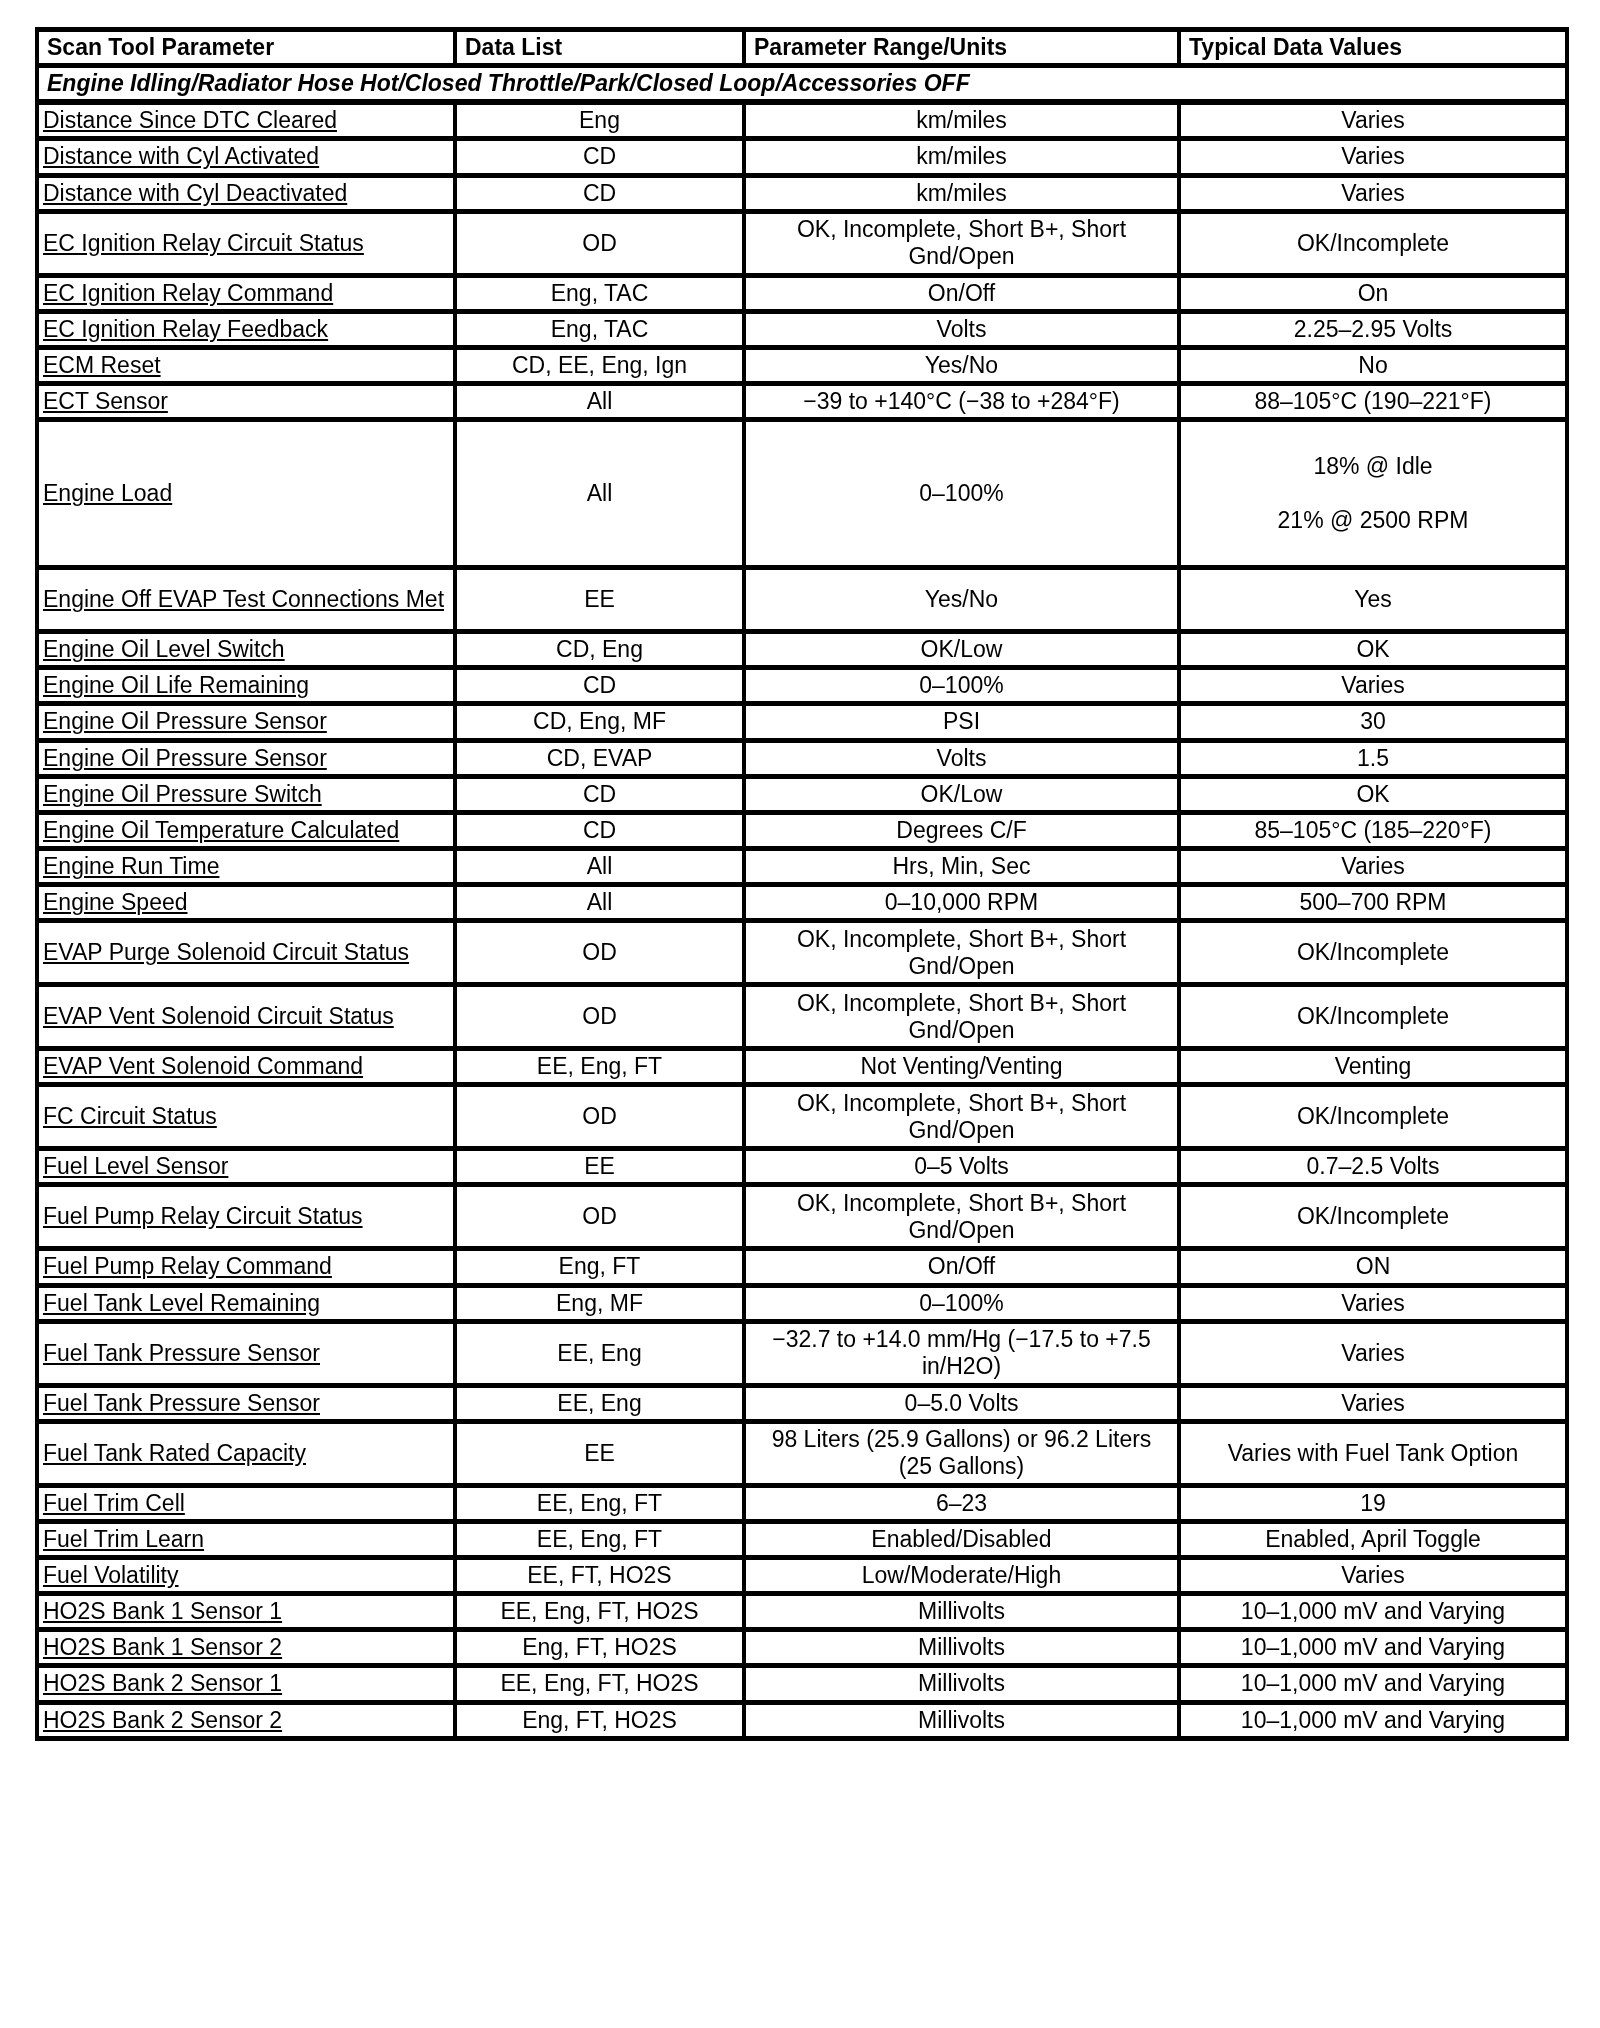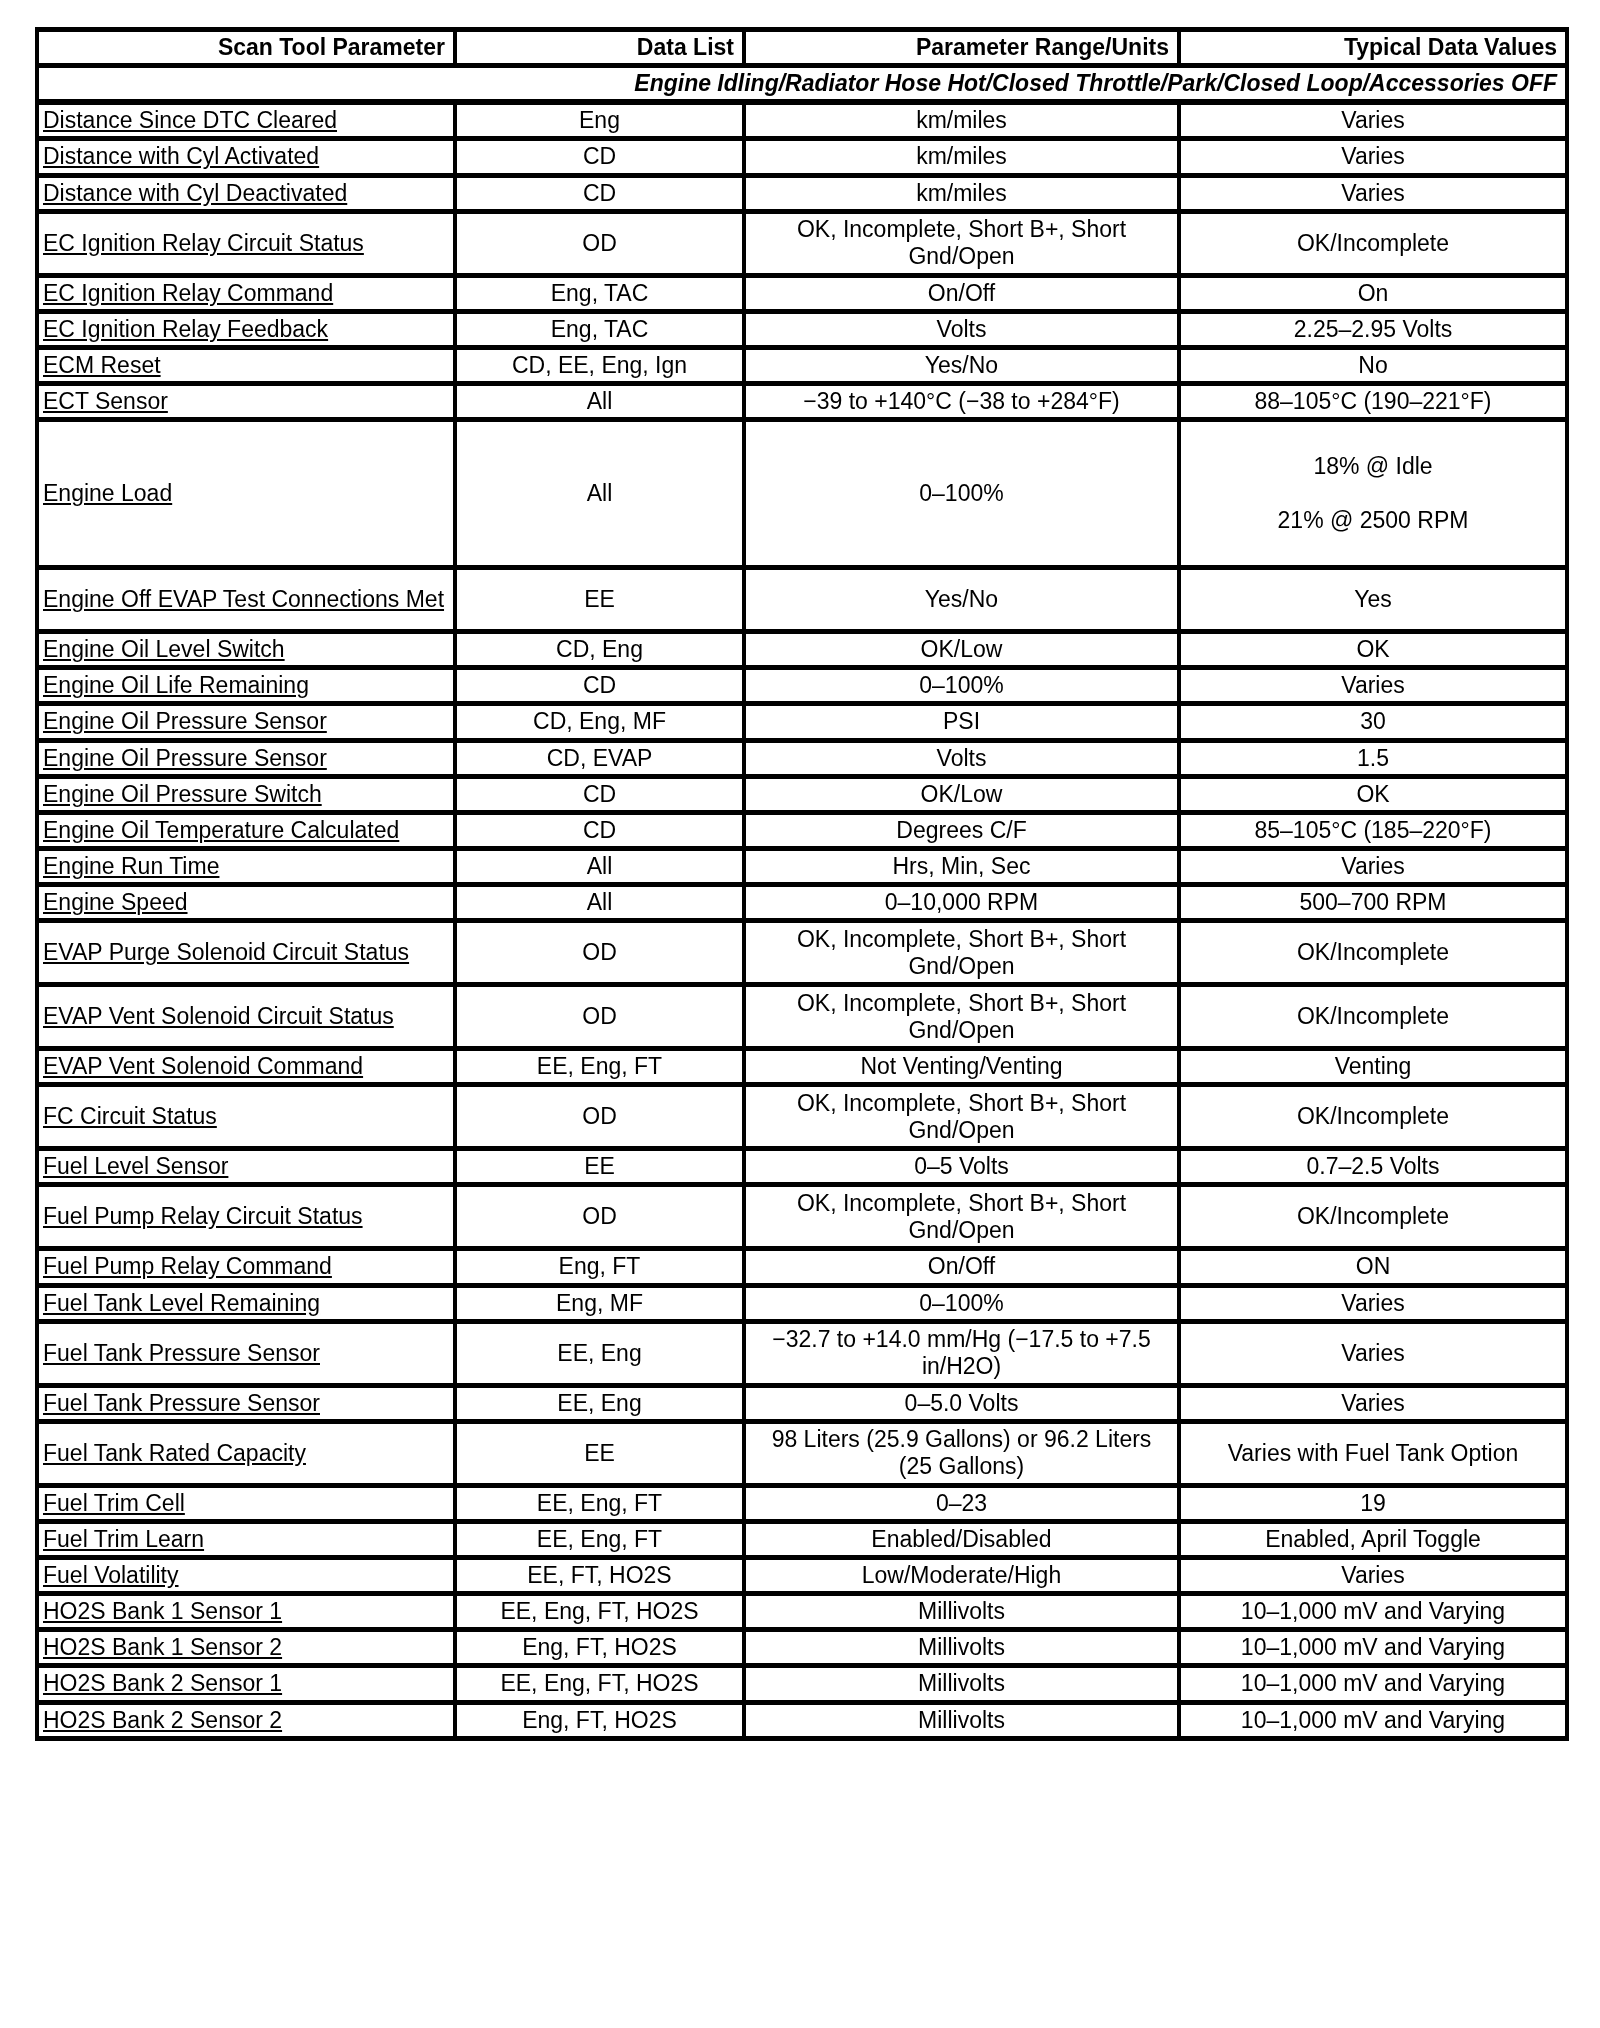--- a/index.html
+++ b/index.html
@@ -30,21 +30,21 @@
     vertical-align: middle;
     font-size: 23px;
     line-height: 1.18;
     white-space: pre-line;
     overflow: hidden;
     padding: 2px 8px;
     box-sizing: border-box;
   }
   .scan-table th {
     font-weight: bold;
-    text-align: right;
+    text-align: left;
     height: 36px;
   }
   .scan-table th.condition-cell {
     height: 33px;
     border-bottom-width: 6px;
     font-style: italic;
   }
   .scan-table td {
     text-align: center;
     font-weight: normal;
@@ -253,21 +253,21 @@
         </tr>
         <tr class="row-d">
           <td>Fuel Tank Rated Capacity</td>
           <td>EE</td>
           <td>98 Liters (25.9 Gallons) or 96.2 Liters (25 Gallons)</td>
           <td>Varies with Fuel Tank Option</td>
         </tr>
         <tr class="row-s">
           <td>Fuel Trim Cell</td>
           <td>EE, Eng, FT</td>
-          <td>0–23</td>
+          <td>6–23</td>
           <td>19</td>
         </tr>
         <tr class="row-s">
           <td>Fuel Trim Learn</td>
           <td>EE, Eng, FT</td>
           <td>Enabled/Disabled</td>
           <td>Enabled, April Toggle</td>
         </tr>
         <tr class="row-s">
           <td>Fuel Volatility</td>

